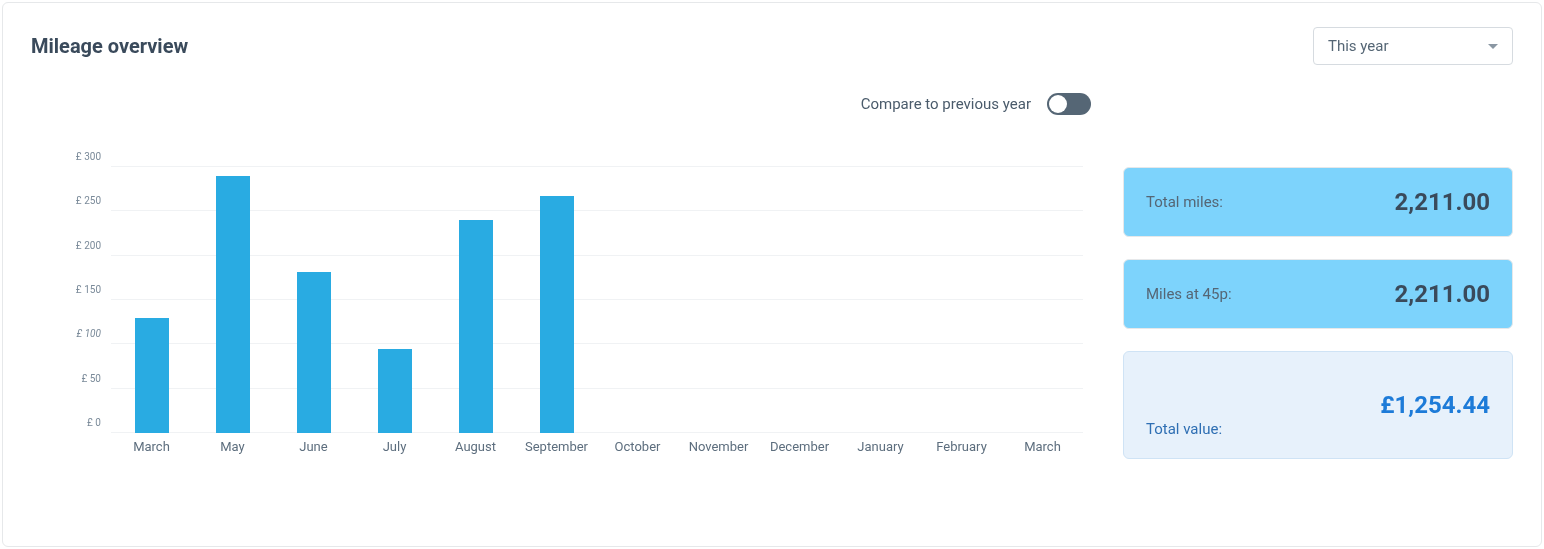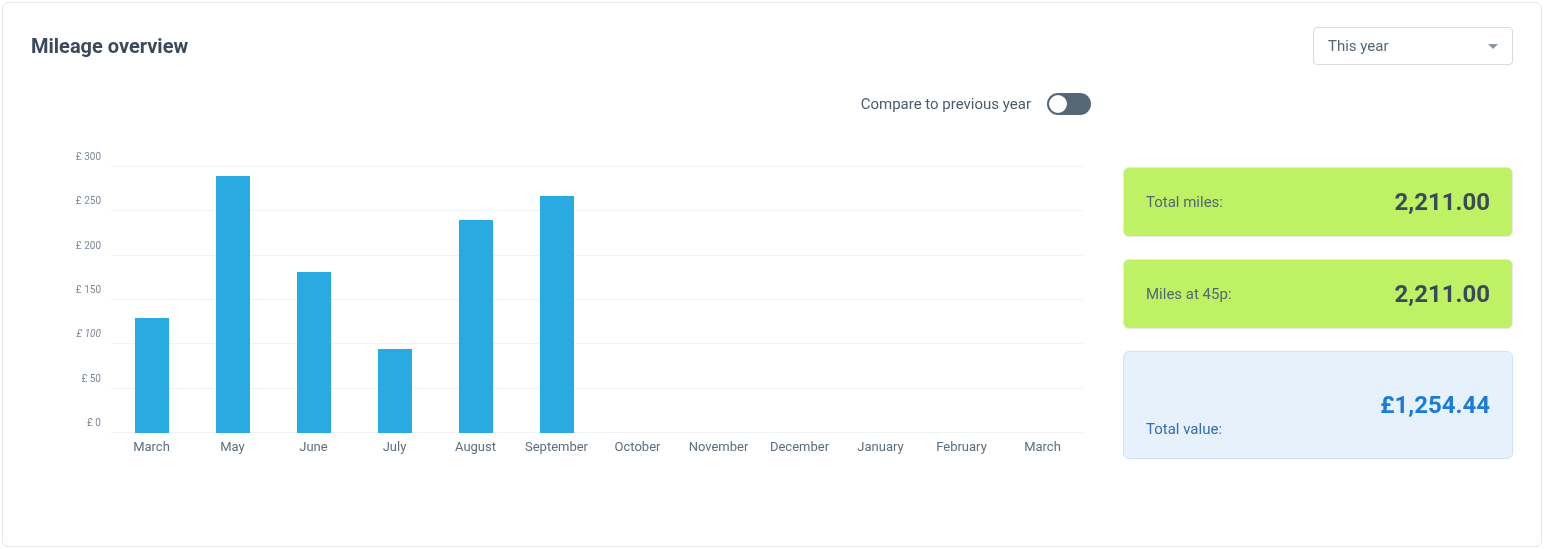--- a/index.html
+++ b/index.html
@@ -86,21 +86,21 @@
   }
   .stats-col {
     width: 390px;
     display: flex;
     flex-direction: column;
     gap: 22px;
   }
   .stat-box {
     border: 1px solid #e6e8ea;
     border-radius: 6px;
-    background: #bef264;
+    background: #7dd3fc;
     padding: 20px 22px;
     display: flex;
     justify-content: space-between;
     align-items: center;
   }
   .stat-box.highlight {
     background: #e7f1fb;
     border-color: #cfe3f5;
   }
   .stat-label {

